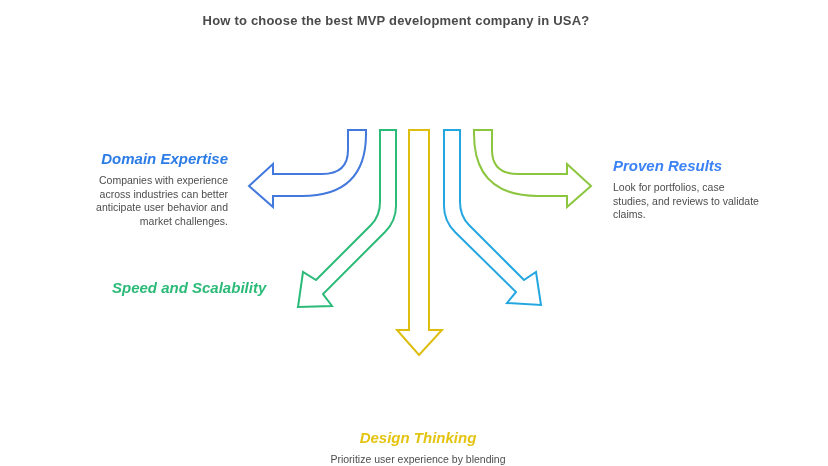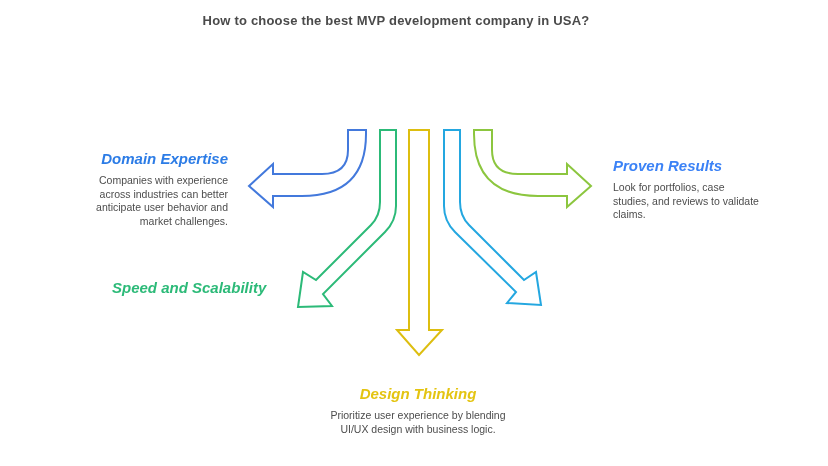--- a/index.html
+++ b/index.html
@@ -47,17 +47,17 @@
     <h2 style="color: #3b82f6;">Proven Results</h2>
     <p>Look for portfolios, case studies, and reviews to validate claims.</p>
   </section>
 
   <section class="sec sec-speed">
     <h2 style="color: rgb(44, 186, 120);">Speed and Scalability</h2>
   </section>
 
 
   <section class="sec sec-design">
-    <h2 style="color: rgb(228, 196, 17);">Design Thinking</h2>
+    <h2 style="color: rgb(228, 196, 17); margin-top: 44px;">Design Thinking</h2>
     <p>Prioritize user experience by blending UI/UX design with business logic.</p>
   </section>
 
 </div>
 
 </body></html>

